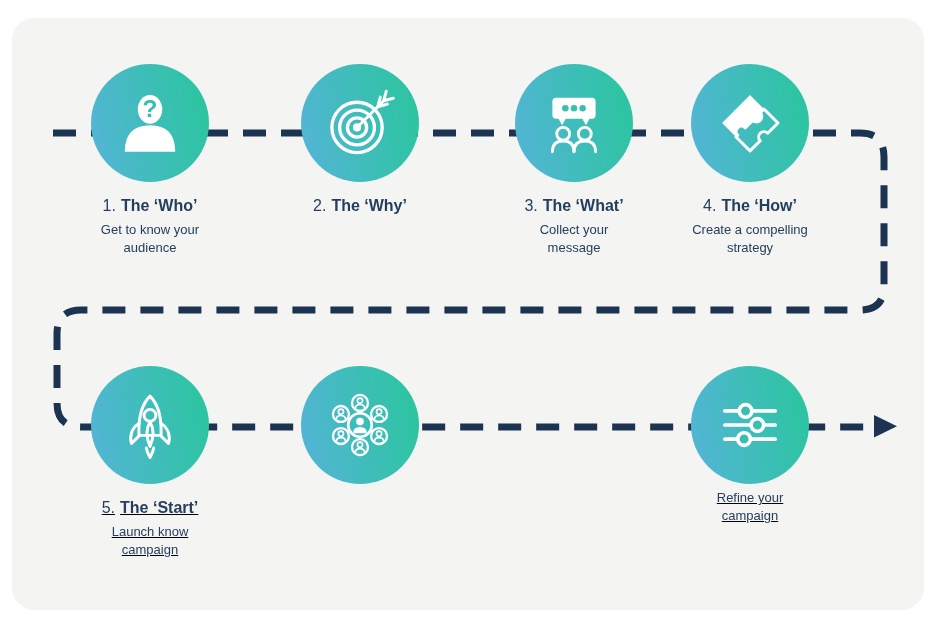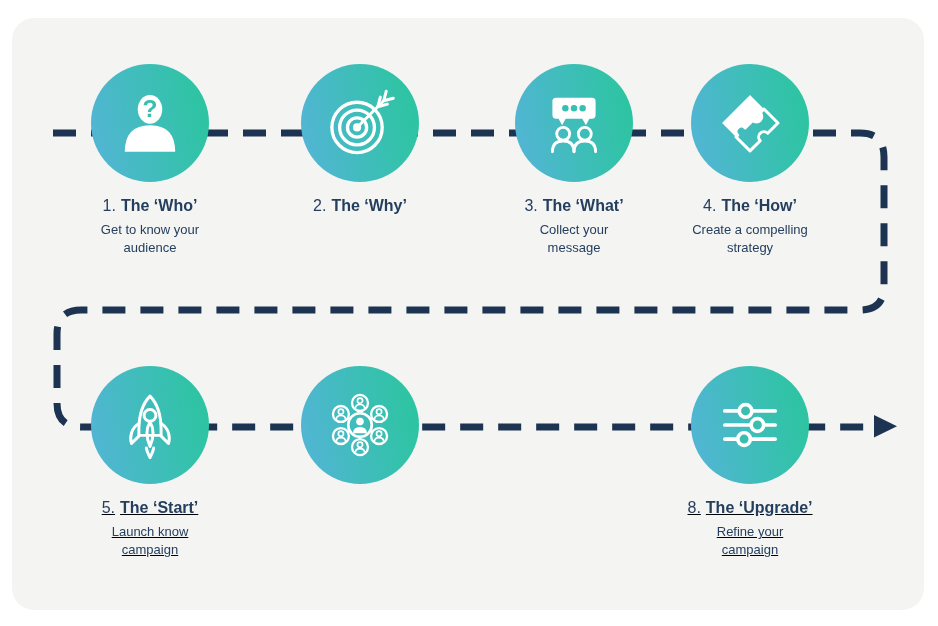--- a/index.html
+++ b/index.html
@@ -173,19 +173,16 @@
           <line x1="16" y1="50" x2="84" y2="50"></line>
           <line x1="16" y1="69" x2="84" y2="69"></line>
         </g>
         <g stroke="#fff" stroke-width="5" fill="#3abfae">
           <circle cx="44" cy="31" r="8.5"></circle>
           <circle cx="60" cy="50" r="8.5"></circle>
           <circle cx="42" cy="69" r="8.5"></circle>
         </g>
       </svg>
     </div>
-    <div class="title">
-      <span class="num">8.</span><span class="name">The ‘Upgrade’</span>
-    </div>
     <div class="subtitle">Refine your
 campaign</div>
   </div>
 </div>
 
 </body></html>

